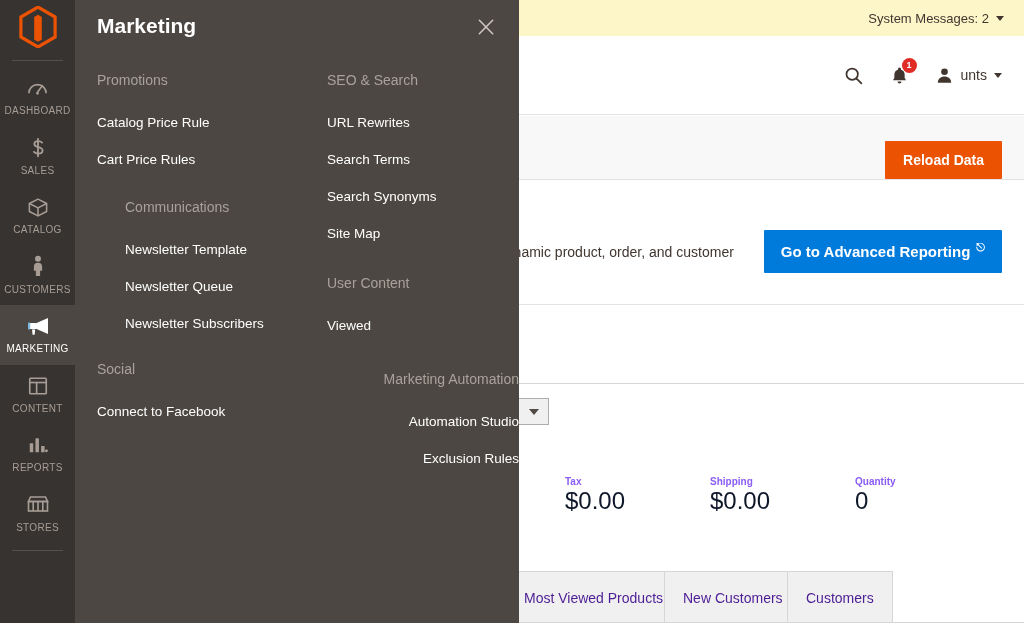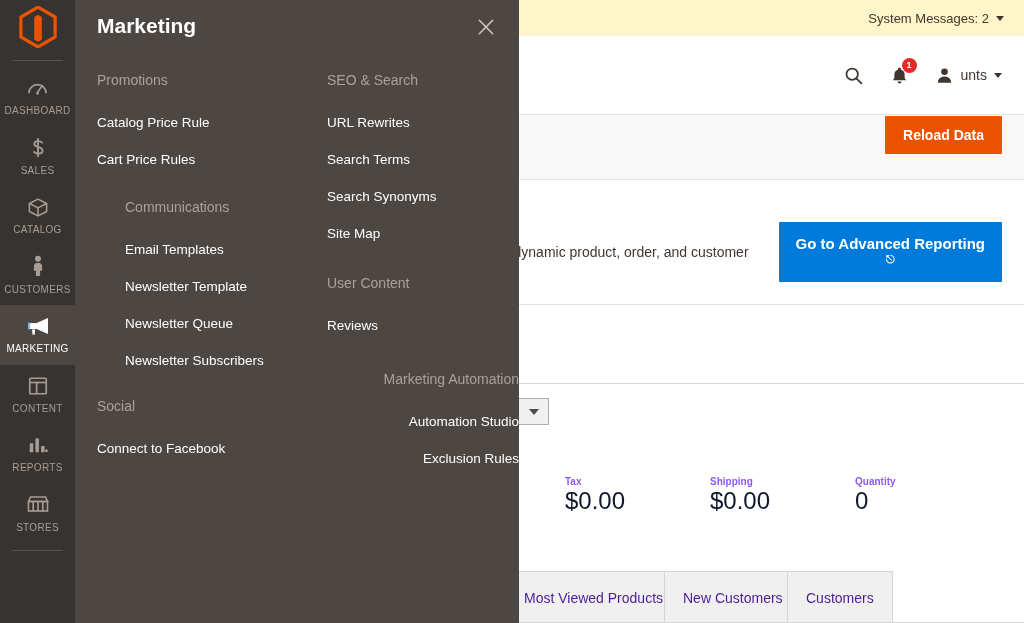--- a/index.html
+++ b/index.html
@@ -46,21 +46,21 @@
     font-size: 9px; font-weight: bold;
     min-width: 15px; height: 15px; border-radius: 50%;
     display: flex; align-items: center; justify-content: center;
     line-height: 1;
   }
   .admin-user { display: flex; align-items: center; gap: 7px; cursor: pointer; font-size: 14px; color: #41362f; }
 
   .page-actions {
     position: absolute; left: 75px; top: 116px; right: 0; height: 64px;
     background: #f8f8f8; border-bottom: 1px solid #e3e3e3;
-    display: flex; align-items: flex-start; justify-content: flex-end;
+    display: flex; align-items: flex-end; justify-content: flex-end;
     padding-right: 22px;
   }
   .btn-primary-orange {
     background: #eb5202; color: #fff; border: none;
     padding: 11px 18px; font-size: 14px; font-weight: bold;
     font-family: "Liberation Sans", sans-serif;
     cursor: pointer; border-radius: 1px;
   }
 
   .adv-report-row {
@@ -69,21 +69,21 @@
     border-bottom: 1px solid #e3e3e3;
     display: flex; align-items: center; justify-content: flex-end;
     padding-right: 22px; gap: 30px;
   }
   .adv-text { font-size: 14px; color: #41362f; white-space: nowrap; }
   .btn-primary-blue {
     background: #007bdb; color: #fff; border: none;
     padding: 13px 17px; font-size: 15px; font-weight: bold;
     font-family: "Liberation Sans", sans-serif;
     cursor: pointer; border-radius: 1px;
-    display: inline-flex; align-items: center; gap: 6px; flex-direction: column;
+    display: inline-flex; align-items: center; gap: 6px;
   }
   .ext-link-glyph { font-size: 11px; line-height: 1; position: relative; top: -4px; }
 
   .tabs-top {
     position: absolute; left: 75px; top: 338px; right: 0; height: 46px;
   }
   .tabs-top-line {
     position: absolute; left: 0; bottom: 0; right: 0; height: 1px; background: #d6d6d6;
   }
   .tab-chip {
@@ -265,42 +265,41 @@
     <div class="cols">
 
       <div class="col">
         <div class="grp">
           <div class="grp-title">Promotions</div>
           <a class="m-link">Catalog Price Rule</a>
           <a class="m-link">Cart Price Rules</a>
         </div>
         <div class="grp" style="margin-top:-6px;margin-left:28px;">
           <div class="grp-title">Communications</div>
-          <a class="m-link">Email Templates</a>
           <a class="m-link">Newsletter Template</a>
           <a class="m-link">Newsletter Queue</a>
           <a class="m-link">Newsletter Subscribers</a>
         </div>
         <div class="grp" style="margin-top:-8px;">
           <div class="grp-title">Social</div>
           <a class="m-link">Connect to Facebook</a>
         </div>
       </div>
 
       <div class="col">
         <div class="grp">
           <div class="grp-title">SEO &amp; Search</div>
           <a class="m-link">URL Rewrites</a>
           <a class="m-link">Search Terms</a>
           <a class="m-link">Search Synonyms</a>
           <a class="m-link">Site Map</a>
         </div>
         <div class="grp" style="margin-top:-4px;">
           <div class="grp-title">User Content</div>
-          <a class="m-link">Reviews</a>
+          <a class="m-link">Viewed</a>
         </div>
         <div class="grp" style="margin-top:34px;text-align:right;">
           <div class="grp-title">Marketing Automation</div>
           <a class="m-link">Automation Studio</a>
           <a class="m-link">Exclusion Rules</a>
         </div>
       </div>
 
     </div>
   </div>

